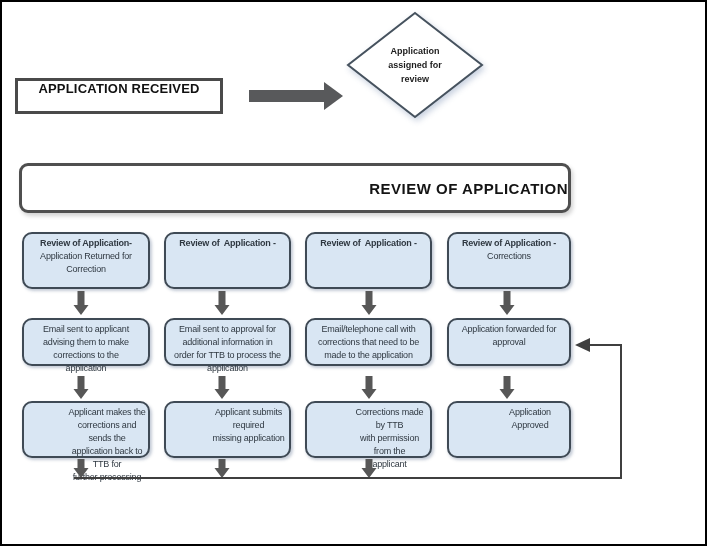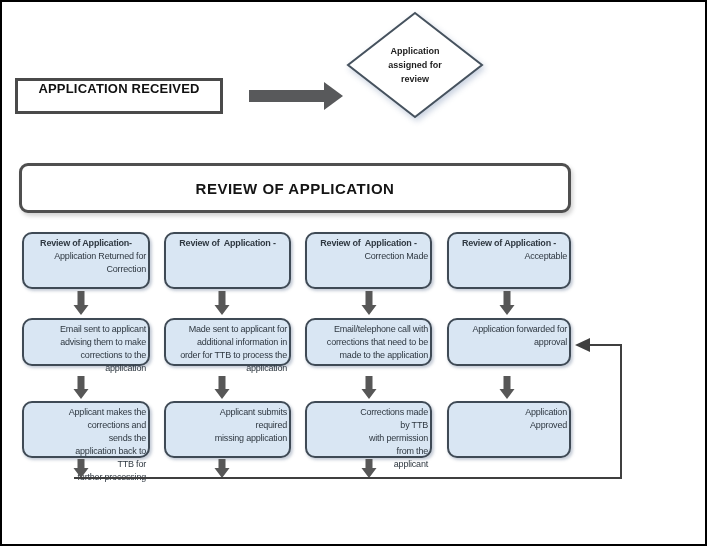--- a/index.html
+++ b/index.html
@@ -22,36 +22,36 @@
   .diamond-text{
     position:absolute;left:0;top:0;width:146px;height:116px;
     display:flex;align-items:center;justify-content:center;text-align:center;
     font-weight:bold;font-size:9px;line-height:14px;color:#1c1c1c;white-space:pre-line;
   }
 
   
   .banner{
     position:absolute;left:17px;top:161px;width:552px;height:50px;
     box-sizing:border-box;border:3px solid #4f4f4f;border-radius:9px;background:#fff;
-    display:flex;align-items:center;justify-content:center;
+    display:flex;align-items:center;justify-content:flex-end;
     font-weight:bold;font-size:15px;letter-spacing:.5px;color:#141414;
     box-shadow:2px 3px 4px rgba(0,0,0,.18);
   }
 
   
   .bbox{
     position:absolute;box-sizing:border-box;
     background:#d9e6f3;border:2.5px solid #3f4a55;border-radius:10px;
     text-align:center;padding:3px 2px 0;
     font-size:9px;line-height:13px;letter-spacing:-.2px;color:#2f3841;
     box-shadow:1.5px 2px 3px rgba(90,110,140,.35);
   }
   .bbox.r1{}
   .hbold{display:block;font-weight:bold;white-space:pre;}
-  .btxt{display:block;white-space:pre-line;text-align:right;}
+  .btxt{display:block;white-space:pre-line;}
   .c1{left:20px;width:128px;} .c2{left:162px;width:127px;}
   .c3{left:303px;width:127px;} .c4{left:445px;width:124px;}
   .r1{top:230px;height:57px;} .r2{top:316px;height:48px;} .r3{top:399px;height:57px;padding-left:44px;}
 </style>
 </head>
 <body>
 
 <div class="page">
 
   <div class="received">
@@ -86,48 +86,47 @@
     <span class="btxt">Applicant makes the
 corrections and sends the
 application back to TTB for
 further processing</span>
   </div>
 
   <div class="bbox c2 r1">
     <span class="hbold">Review of  Application -</span>
   </div>
   <div class="bbox c2 r2">
-    <span class="btxt">Made sent to applicant  for
+    <span class="btxt">Email sent to approval  for
 additional information in
 order for TTB to process the
 application</span>
   </div>
   <div class="bbox c2 r3">
     <span class="btxt">Applicant submits required
 missing application</span>
   </div>
 
   <div class="bbox c3 r1">
     <span class="hbold">Review of  Application -</span>
-    <span class="btxt">Correction Made</span>
   </div>
   <div class="bbox c3 r3">
     <span class="btxt">Corrections made by TTB
 with permission from the
 applicant</span>
   </div>
   <div class="bbox c3 r2">
     <span class="btxt">Email/telephone call with
 corrections that need to be
 made to the application</span>
   </div>
 
   <div class="bbox c4 r1">
     <span class="hbold">Review of Application -</span>
-    <span class="btxt">Acceptable</span>
+    <span class="btxt">Corrections</span>
   </div>
   <div class="bbox c4 r2">
     <span class="btxt">Application forwarded for
 approval</span>
   </div>
   <div class="bbox c4 r3">
     <span class="btxt">Application Approved</span>
   </div>
 
   <svg class="overlay" viewBox="0 0 707 546">

